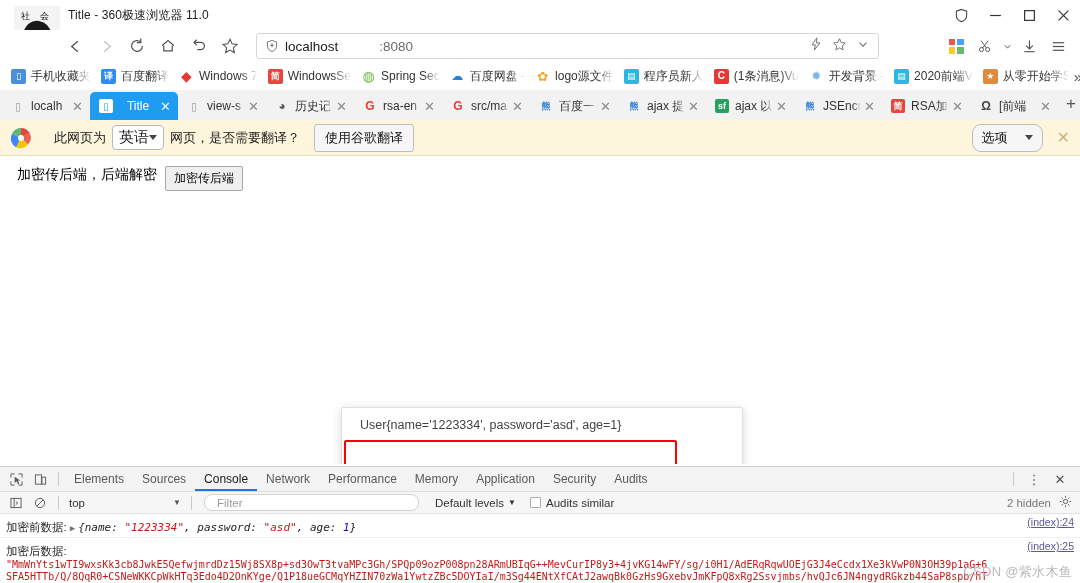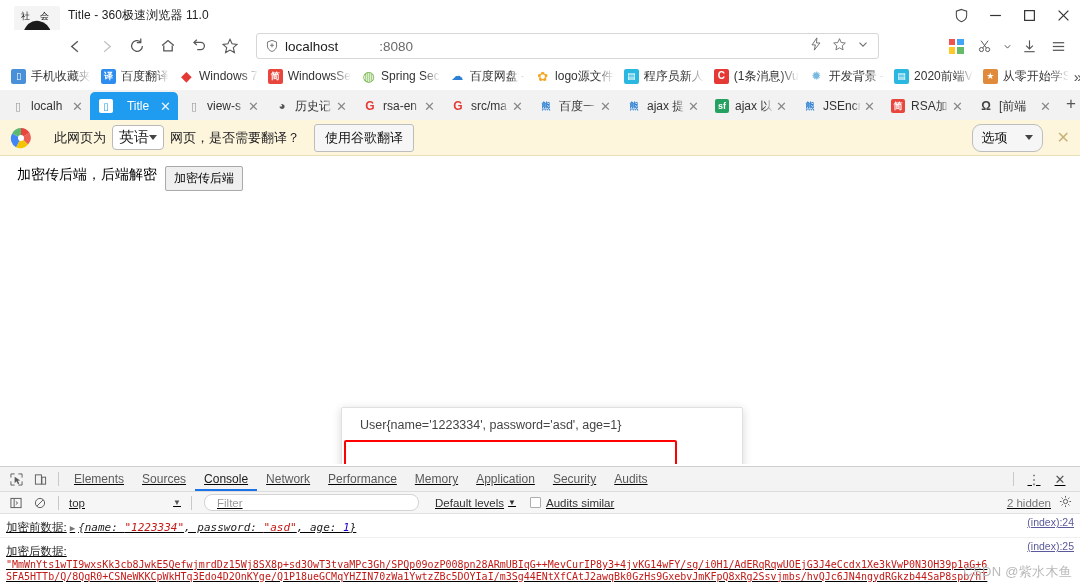--- a/index.html
+++ b/index.html
@@ -141,21 +141,21 @@
   }
   .modal-title { font-size: 14px; color: #333; padding: 13px 18px 0 18px; }
   .modal-msg { font-size: 12.5px; color: #444; padding: 10px 18px 0 18px; }
   .redbox {
     position: absolute; left: 344px; top: 284px; width: 333px; height: 45px;
     border: 2px solid #ff0000; border-radius: 2px; pointer-events: none;
   }
 
   
   .devtools { position: absolute; left:0; bottom: 0; width: 1080px; height: 117px;
-    background: #fff; border-top: 1px solid #cfcfcf; font-family: "Liberation Sans", sans-serif; text-decoration: underline; }
+    background: #fff; border-top: 1px solid #cfcfcf; font-family: "Liberation Sans", sans-serif; }
   .dt-tabs { height: 25px; display: flex; align-items: center; border-bottom: 1px solid #dcdcdc; background: #f3f3f3; padding-left: 4px; }
   .dt-ic { width: 24px; height: 22px; display: flex; align-items: center; justify-content: center; color: #5a5a5a; }
   .dt-sep { width: 1px; height: 14px; background: #c9c9c9; margin: 0 6px; }
   .dt-tab { font-size: 12px; color: #5a5a5a; padding: 0 9px; height: 24px; line-height: 25px; }
   .dt-tab.active { color: #1a1a1a; box-shadow: inset 0 -2px 0 #1a73e8; }
   .dt-right { margin-left: auto; display: flex; align-items: center; padding-right: 8px; gap: 2px; }
   .dt-toolbar { height: 22px; display: flex; align-items: center; border-bottom: 1px solid #e2e2e2; background: #f6f6f6; padding-left: 4px; font-size: 11.5px; color: #444; }
   .ctx-select { display: flex; align-items: center; width: 120px; padding: 0 4px; position: relative; }
   .ctx-select .cname { font-size: 11.5px; color: #333; }
   .ctx-select .carr { margin-left: auto; font-size: 8px; color: #555; }

